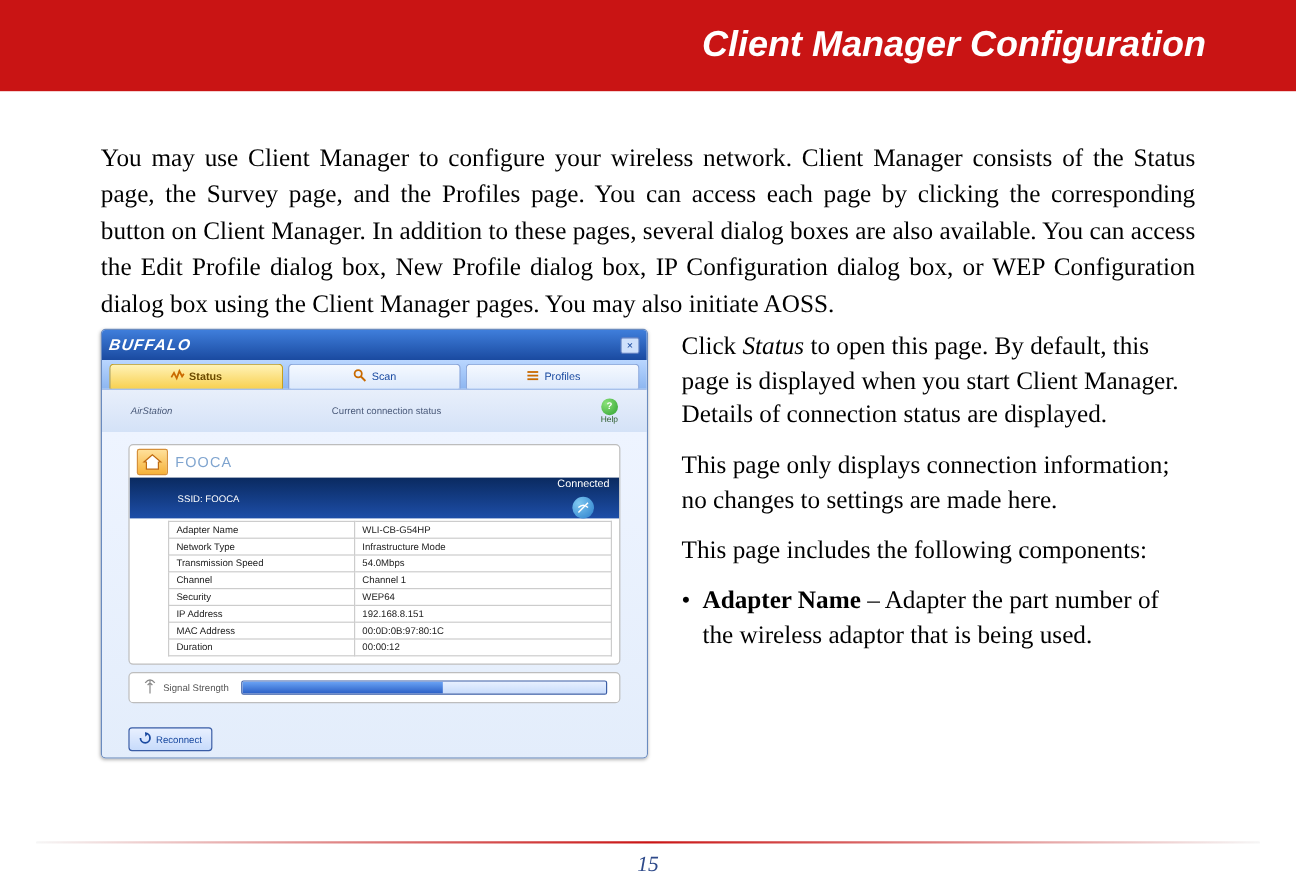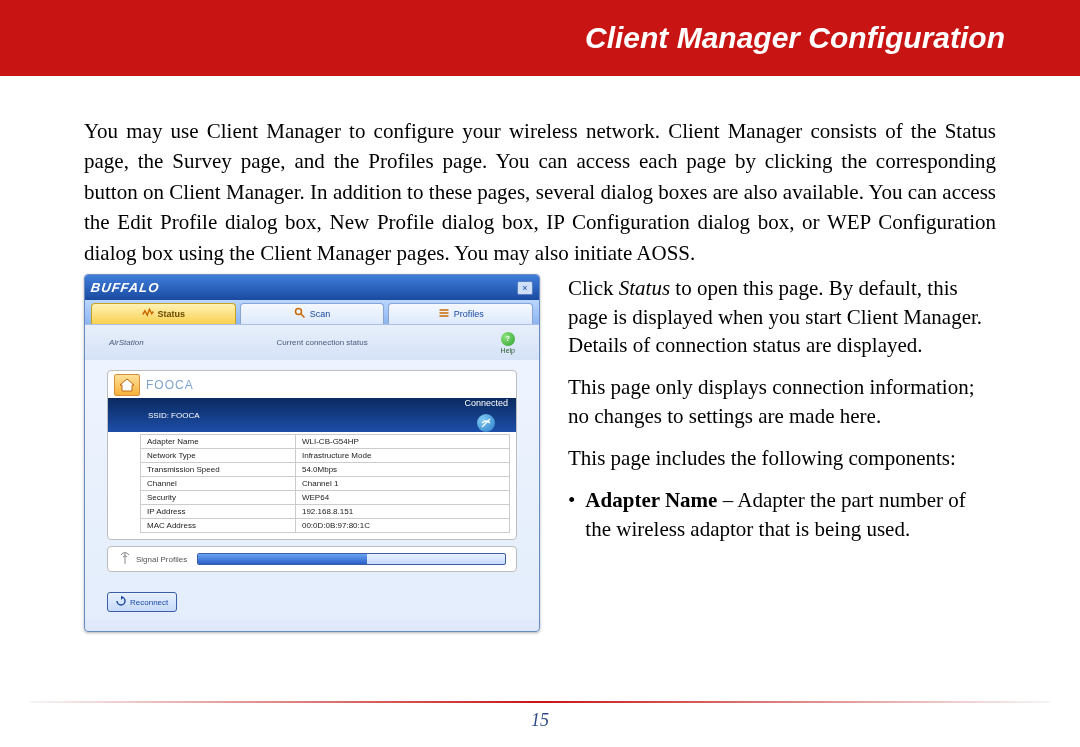--- a/index.html
+++ b/index.html
@@ -147,29 +147,33 @@
                       <td>WEP64</td>
                     </tr>
                 <tr>
                       <td>IP Address</td>
                       <td>192.168.8.151</td>
                     </tr>
                 <tr>
                       <td>MAC Address</td>
                       <td>00:0D:0B:97:80:1C</td>
                     </tr>
+                <tr>
+                      <td>Duration</td>
+                      <td>00:00:12</td>
+                    </tr>
               </tbody>
                 </table>
             </div>
             <div class="sig-panel">
               <div class="sig-label">
                 <span><svg width="14" height="14" viewBox="0 0 14 14">
                       <path d="M7 2 L7 13 M3 4 Q7 -1 11 4 M5 6 Q7 3 9 6" fill="none" stroke="#888" stroke-width="1"></path>
                     </svg></span>
-                <span>Signal Profiles</span>
+                <span>Signal Strength</span>
               </div>
               <div class="sig-bar">
                   <div class="sig-bar-fill"></div>
                 </div>
             </div>
             <div class="bottom-btn">
               <div class="btn-reconnect">
                 <span><svg width="10" height="10" viewBox="0 0 10 10">
                       <path d="M5 1 A4 4 0 1 1 1 5" fill="none" stroke="#1a4aa0" stroke-width="1.5"></path>
                       <polygon points="5,0 7,2 5,4" fill="#1a4aa0"></polygon>

